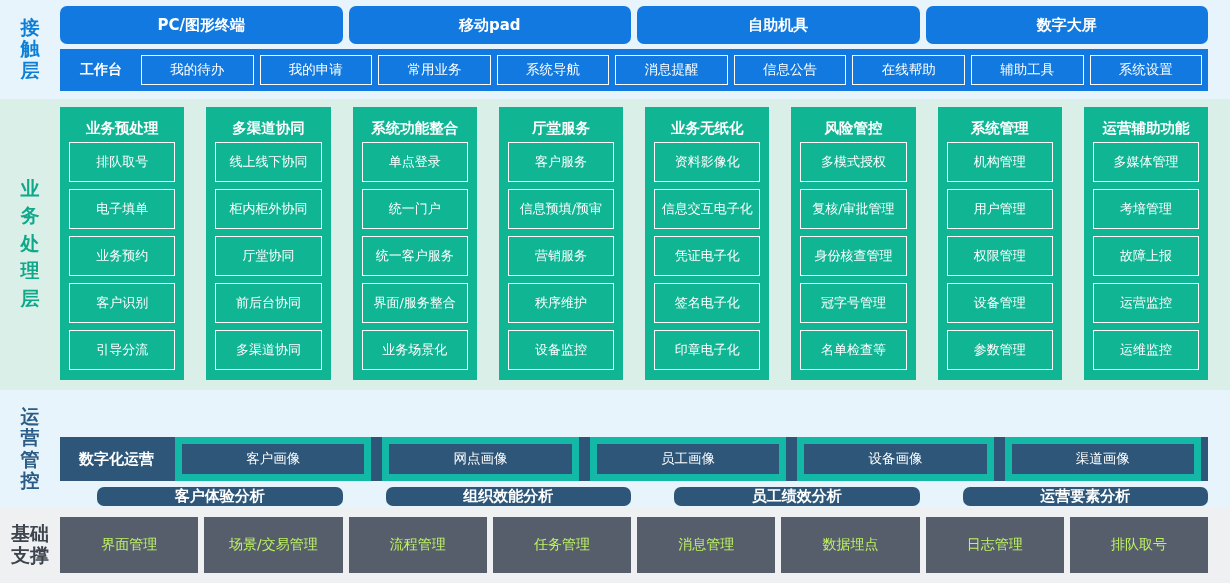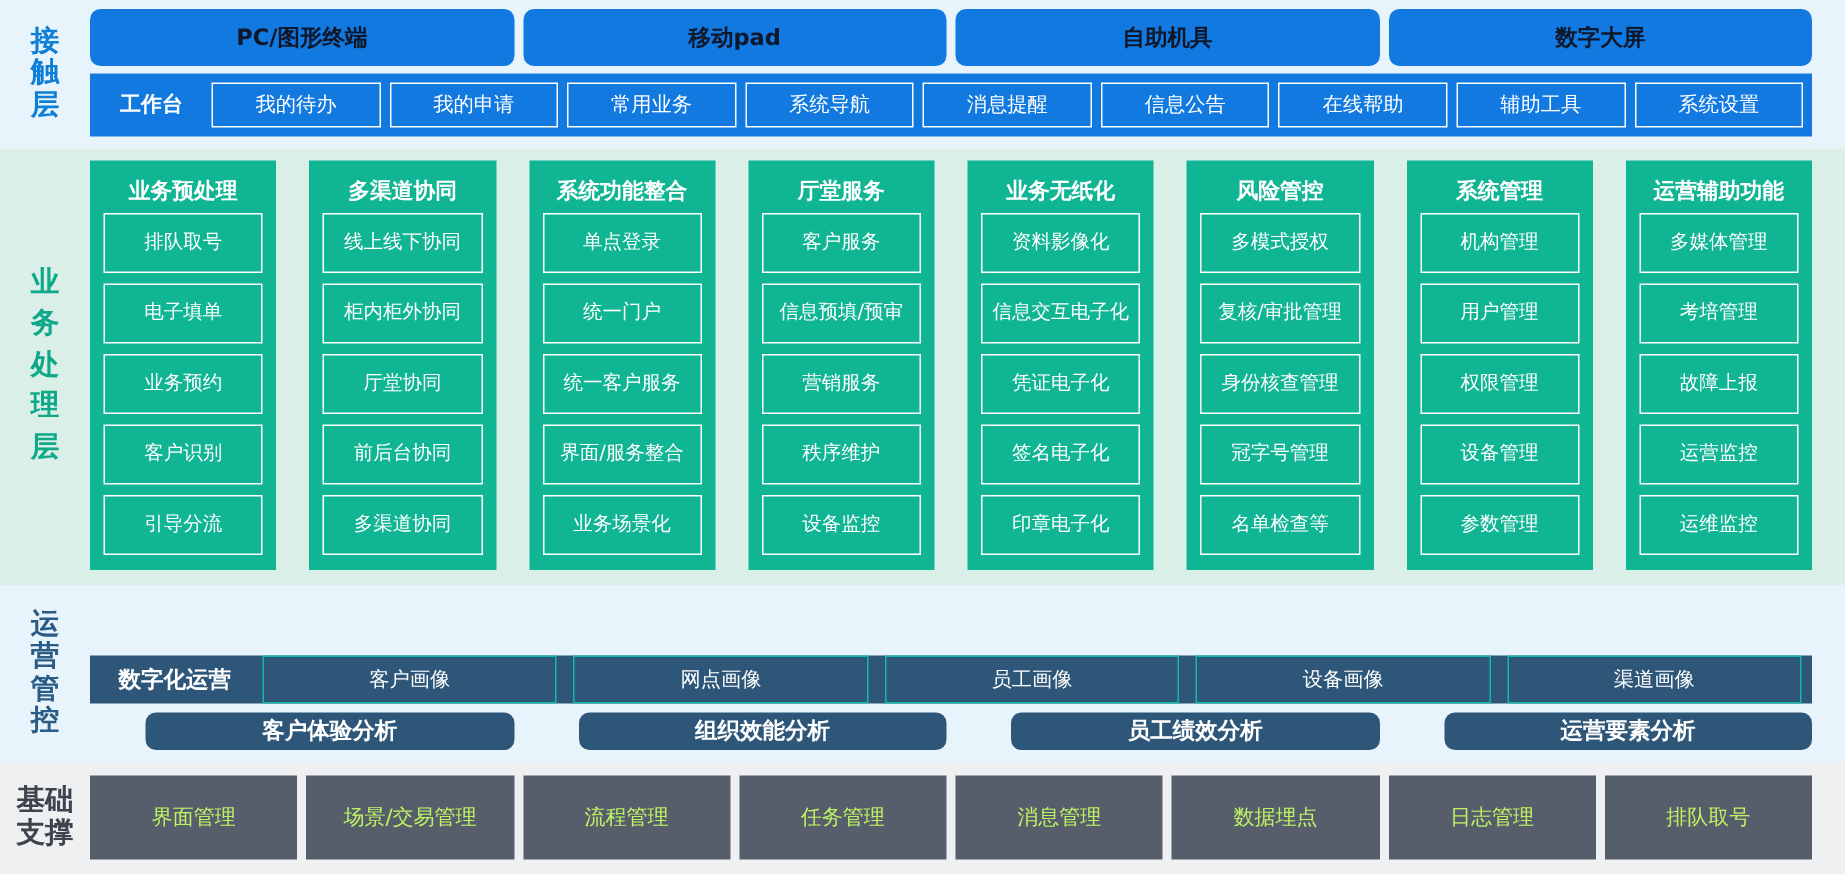--- a/index.html
+++ b/index.html
@@ -73,21 +73,21 @@
   }
   .channel-row {
     display: flex;
     gap: 6px;
     height: 38px;
   }
   .channel-card {
     flex: 1 1 0;
     background: #1179e0;
     border-radius: 7px;
-    color: #0f172a;
+    color: #ffffff;
     font-size: 15px;
     font-weight: bold;
     display: flex;
     align-items: center;
     justify-content: center;
   }
   .workbench-bar {
     background: #1179e0;
     height: 42px;
     display: flex;
@@ -198,21 +198,21 @@
   }
   .ops-row1-label {
     color: #ffffff;
     font-size: 15px;
     font-weight: bold;
     white-space: nowrap;
     padding: 0 10px 0 12px;
   }
   .ops-portrait {
     flex: 1 1 0;
-    border: 1px solid #14b8a6;
+    border: 7px solid #14b8a6;
     color: #ffffff;
     font-size: 13.5px;
     height: 30px;
     display: flex;
     align-items: center;
     justify-content: center;
     white-space: nowrap;
   }
   .ops-row2 {
     display: flex;

